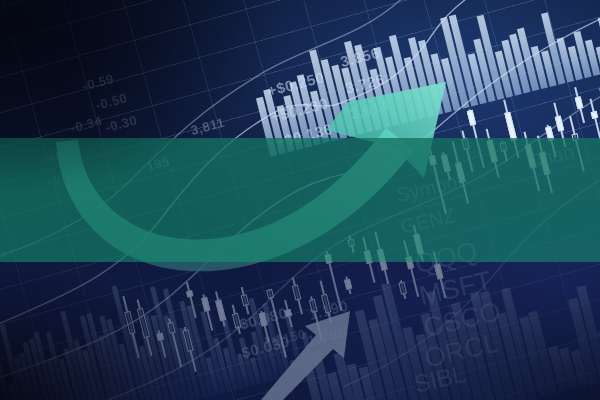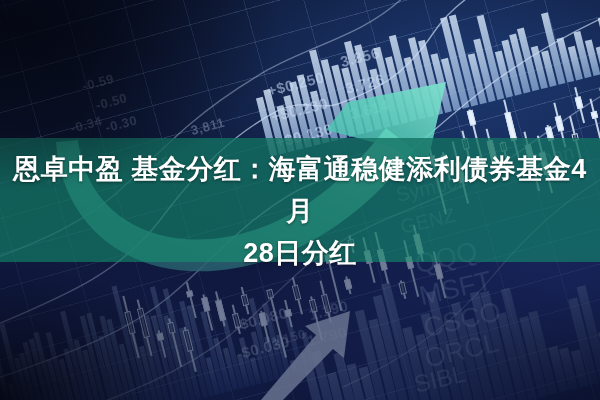--- a/index.html
+++ b/index.html
@@ -517,18 +517,14 @@
              L 414 150 C 372 206, 312 254, 236 268 C 136 286, 62 230, 56 142 Z" fill="url(#ag)"></path>
 
     <path d="M348 102 L446 82 L424 178 L396 148 L326 130 Z" fill="url(#ag)"></path>
   </svg>
 
   <div class="band"></div>
   <div class="band-lower"></div>
 
   <div class="layer bg-vig"></div>
 
-  <div class="title">
-    <span class="l1">恩卓中盈 基金分红：海富通稳健添利债券基金4月</span>
-    <span class="l2">28日分红</span>
-  </div>
 
 </div>
 
 </body></html>

